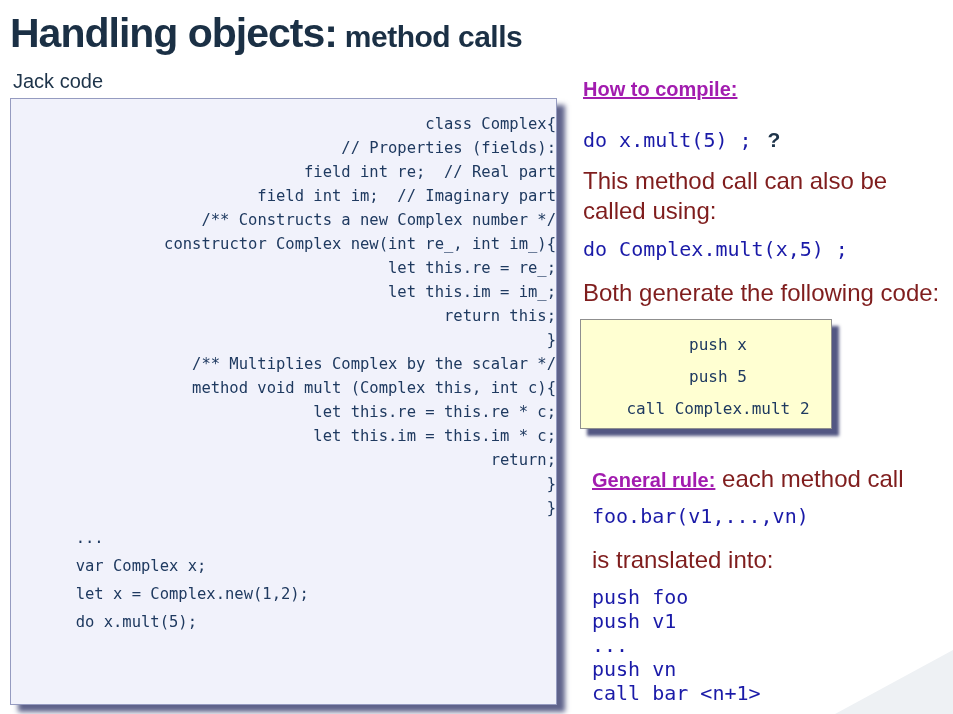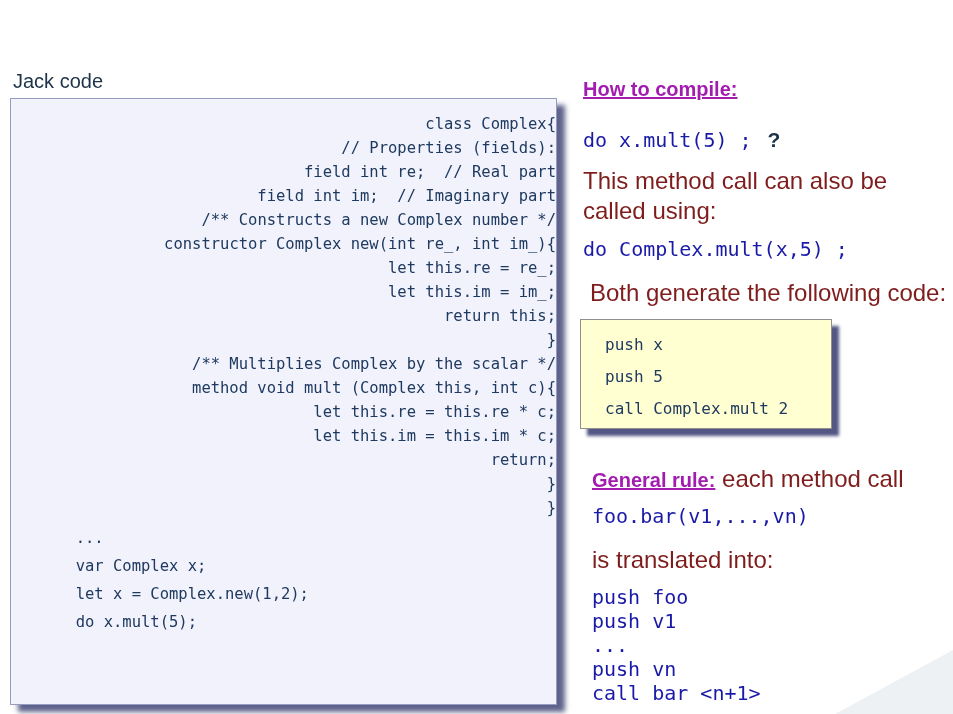--- a/index.html
+++ b/index.html
@@ -71,38 +71,39 @@
   #call1 { left: 583px; top: 128px; }
   #call1 .question {
     font-family: "Liberation Sans", sans-serif;
     font-size: 21px;
     font-weight: bold;
     color: #1d3349;
     margin-left: 16px;
   }
   #also-text { left: 583px; top: 166px; width: 355px; }
   #call2 { left: 583px; top: 237px; }
-  #both-text { left: 583px; top: 278px; width: 370px; text-align: center; }
+  #both-text { left: 583px; top: 278px; width: 370px; }
 
   .vm-box {
     position: absolute;
     left: 580px;
     top: 319px;
     width: 252px;
     height: 110px;
     background: #ffffd2;
     border: 1px solid #8f8f8f;
     box-shadow: 7px 7px 3px rgba(40, 45, 100, 0.8);
   }
   .vm-box pre {
     margin: 9px 0 0 24px;
     font-family: "DejaVu Sans Mono", "Liberation Mono", monospace;
     font-size: 16px;
     line-height: 32px;
     color: #1f3a60;
+    text-align: center;
   }
 
   #rule-line { left: 592px; top: 464px; font-size: 20px; }
   #rule-line .rest { font-weight: normal; text-decoration: none; }
   #rule-code { left: 592px; top: 504px; }
   #translated-text { left: 592px; top: 545px; }
   #vm-general { left: 592px; top: 585px; line-height: 24px; }
 
   
   .corner-triangle {
@@ -113,20 +114,23 @@
     height: 64px;
     background: #eef1f4;
     clip-path: polygon(100% 0, 100% 100%, 0 100%);
   }
 </style>
 </head>
 <body>
 
 <div class="slide">
 
+  <div class="title">
+    <span class="main">Handling objects:</span><span class="sub"> method calls</span>
+  </div>
 
   <div class="jack-label">Jack code</div>
 
   <div class="code-panel">
     <pre class="code-main">class Complex{
     // Properties (fields):
     field int re;  // Real part
     field int im;  // Imaginary part
     /** Constructs a new Complex number */
     constructor Complex new(int re_, int im_){

